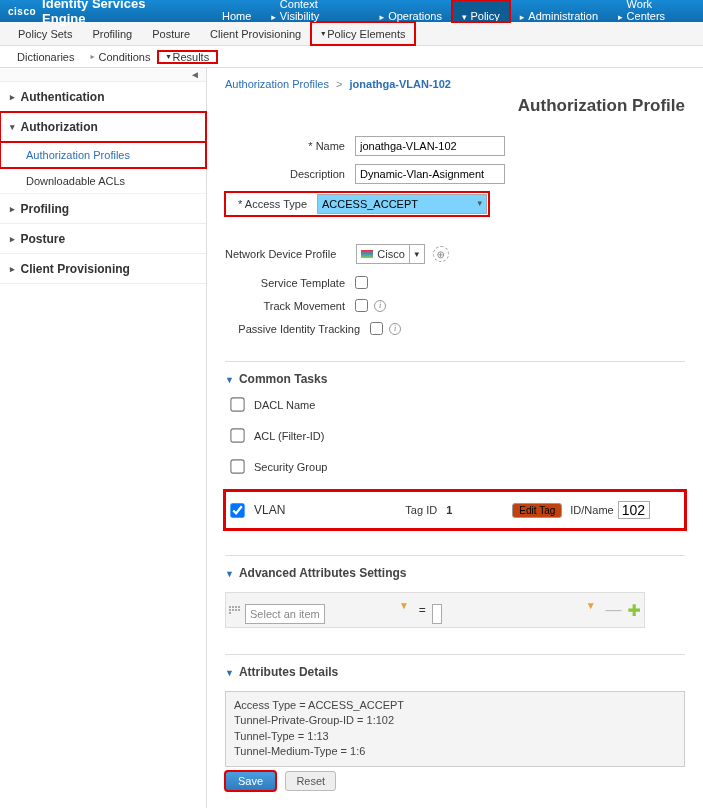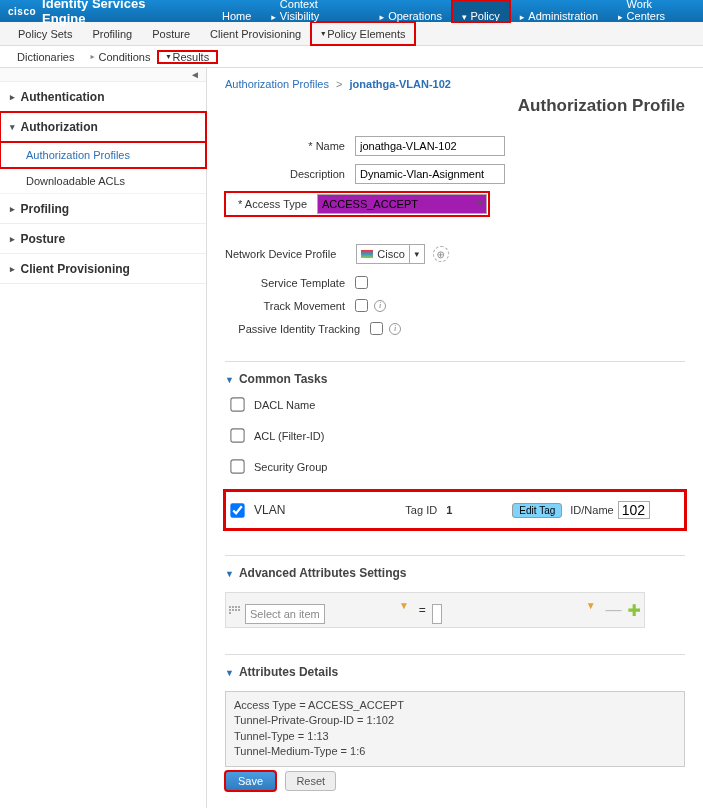--- a/index.html
+++ b/index.html
@@ -37,21 +37,21 @@
   .main { flex:1; padding:10px 18px; position:relative; }
   .breadcrumb { font-size:11px; margin-bottom:6px; }
   .breadcrumb a { color:#2b6fb6; text-decoration:none; }
   .breadcrumb .sep { color:#888; margin:0 4px; }
   .breadcrumb .current { color:#2b6fb6; font-weight:bold; }
   .page-title { font-size:17px; font-weight:bold; color:#444; margin-bottom:20px;text-align:right; }
 
   .form-row { display:flex; align-items:center; margin-bottom:8px; }
   .form-label { width:120px; text-align:right; font-size:11px; color:#333; margin-right:10px; }
   .text-input { border:1px solid #aaa; font-size:11px; padding:2px 4px; width:150px; height:20px; }
-  .select-input { border:1px solid #aaa; font-size:11px; padding:1px 20px 1px 4px; width:170px; height:20px; background:#a21caf; position:relative; text-align:left; }
+  .select-input { border:1px solid #aaa; font-size:11px; padding:1px 20px 1px 4px; width:170px; height:20px; background:#7dd3fc; position:relative; text-align:left; }
   .select-wrap { position:relative; display:inline-block; }
   .select-caret { position:absolute; right:5px; top:4px; font-size:9px; color:#555; pointer-events:none; }
 
   .ndp-row { margin-bottom:12px; }
   .ndp-box { border:1px solid #aaa; padding:1px 4px; font-size:11px; display:inline-flex; align-items:center; height:20px; background:#fff; }
   .cisco-swatch { width:12px; height:8px; background:linear-gradient(#e33,#39c,#9c3); margin-right:4px; display:inline-block; }
   .ndp-caret-box { border:1px solid #aaa; width:16px; height:20px; display:inline-flex; align-items:center; justify-content:center; margin-left:-1px; font-size:9px; cursor:pointer; background:#fff; }
   .globe { width:16px; height:16px; border:1px dashed #aaa; border-radius:50%; margin-left:8px; display:inline-flex; align-items:center; justify-content:center; font-size:10px; color:#888; cursor:pointer; }
 
   .chk-label-row { display:flex; align-items:center; margin-bottom:10px; }
@@ -64,21 +64,21 @@
   .section-head .tri2 { color:#2b6fb6; font-size:9px; margin-right:5px; }
 
   .task-row { display:flex; align-items:center; margin-bottom:18px; padding-left:6px; }
   .task-row input[type=checkbox] { margin-right:10px; transform:scale(1.1); }
   .task-row .tlabel { font-size:11px; }
 
   .vlan-row { display:flex; align-items:center; padding-left:6px; margin-bottom:20px; }
   .vlan-row input[type=checkbox] { margin-right:10px; transform:scale(1.1); }
   .tag-block { margin-left:120px; font-size:11px; }
   .tag-value { font-weight:bold; margin-left:6px; }
-  .edit-tag-btn { border:1px solid #999; border-radius:3px; background:#7dd3fc; font-size:10px; padding:1px 6px; margin-left:60px; cursor:pointer; }
+  .edit-tag-btn { border:1px solid #999; border-radius:3px; background:#c2410c; font-size:10px; padding:1px 6px; margin-left:60px; cursor:pointer; }
   .idname-label { font-size:11px; margin-left:8px; }
   .idname-input { border:1px solid #aaa; width:32px; font-size:14px; padding:1px 3px; margin-left:4px; height:18px; }
 
   .adv-select-row { display:flex; align-items:center; background:#f4f4f4; border:1px solid #ddd; padding:3px; width:420px; }
   .drag-dots { width:12px; display:flex; flex-wrap:wrap; gap:1px; margin-right:4px; }
   .drag-dots span { width:2px;height:2px;background:#aaa; }
   .adv-dropdown { flex:1; border:1px solid #aaa; background:#fff; height:20px; font-size:11px; color:#888; padding:2px 4px; position:relative; text-align:left;margin-top:8px; }
   .adv-caret { color:#e6a23c; position:absolute; right:4px; top:4px; font-size:10px; pointer-events:none; }
   .eq-sign { margin:0 6px; font-size:12px; }
   .adv-add { color:#8cc63f; font-size:16px; margin-left:6px; cursor:pointer; }

